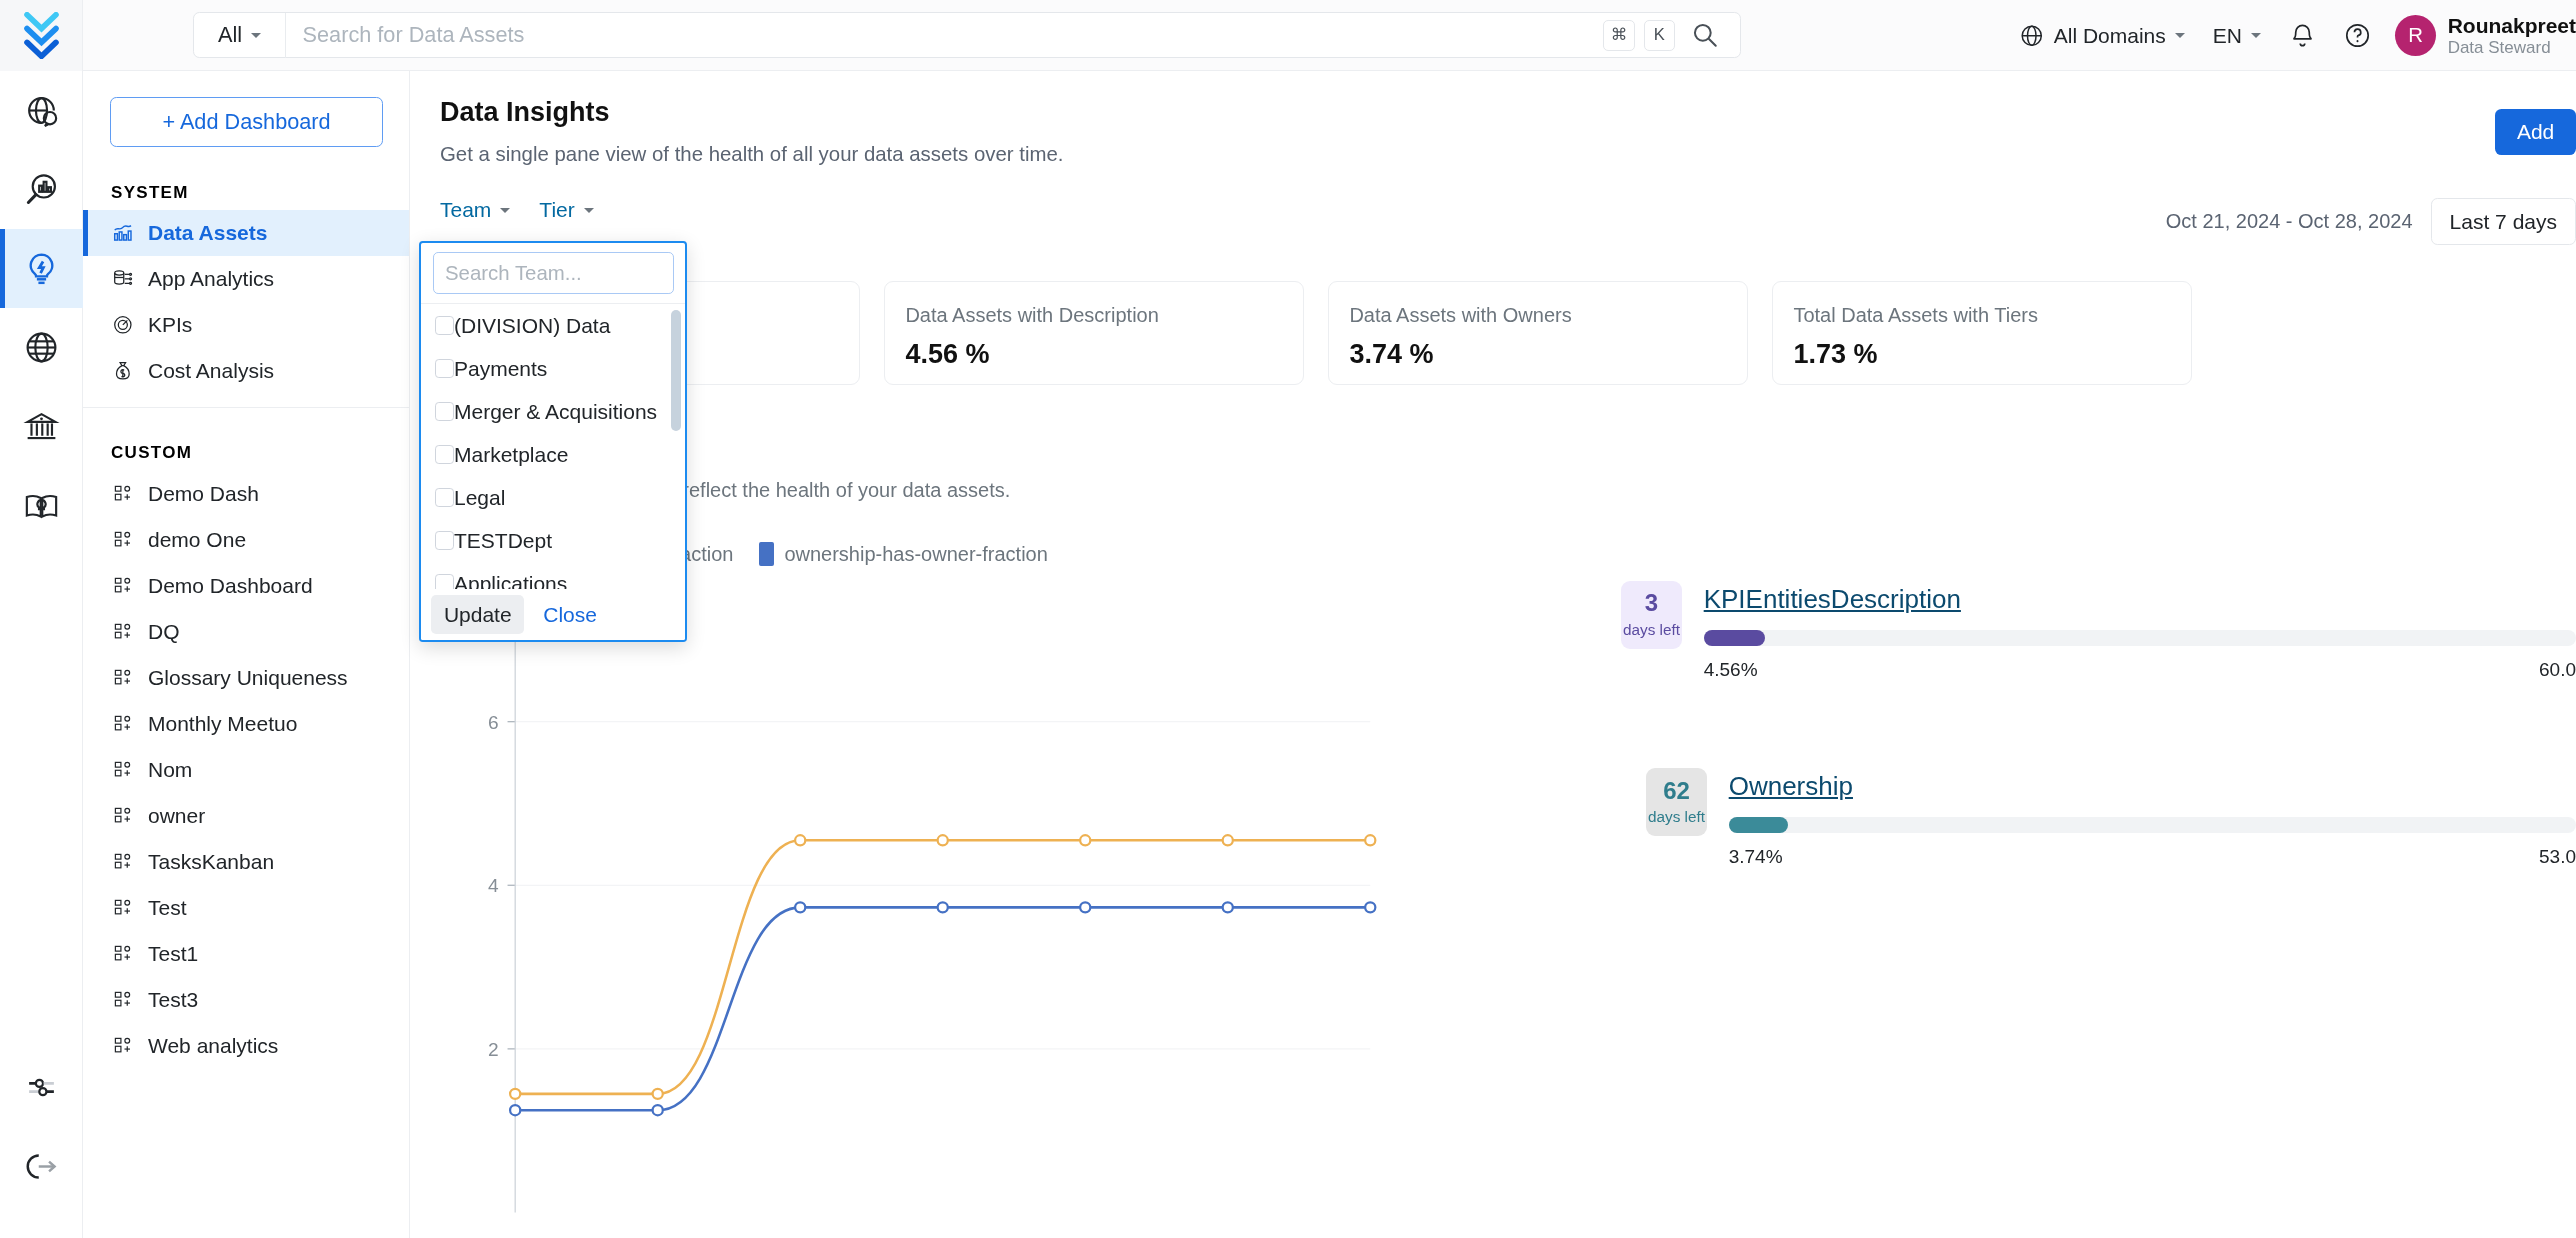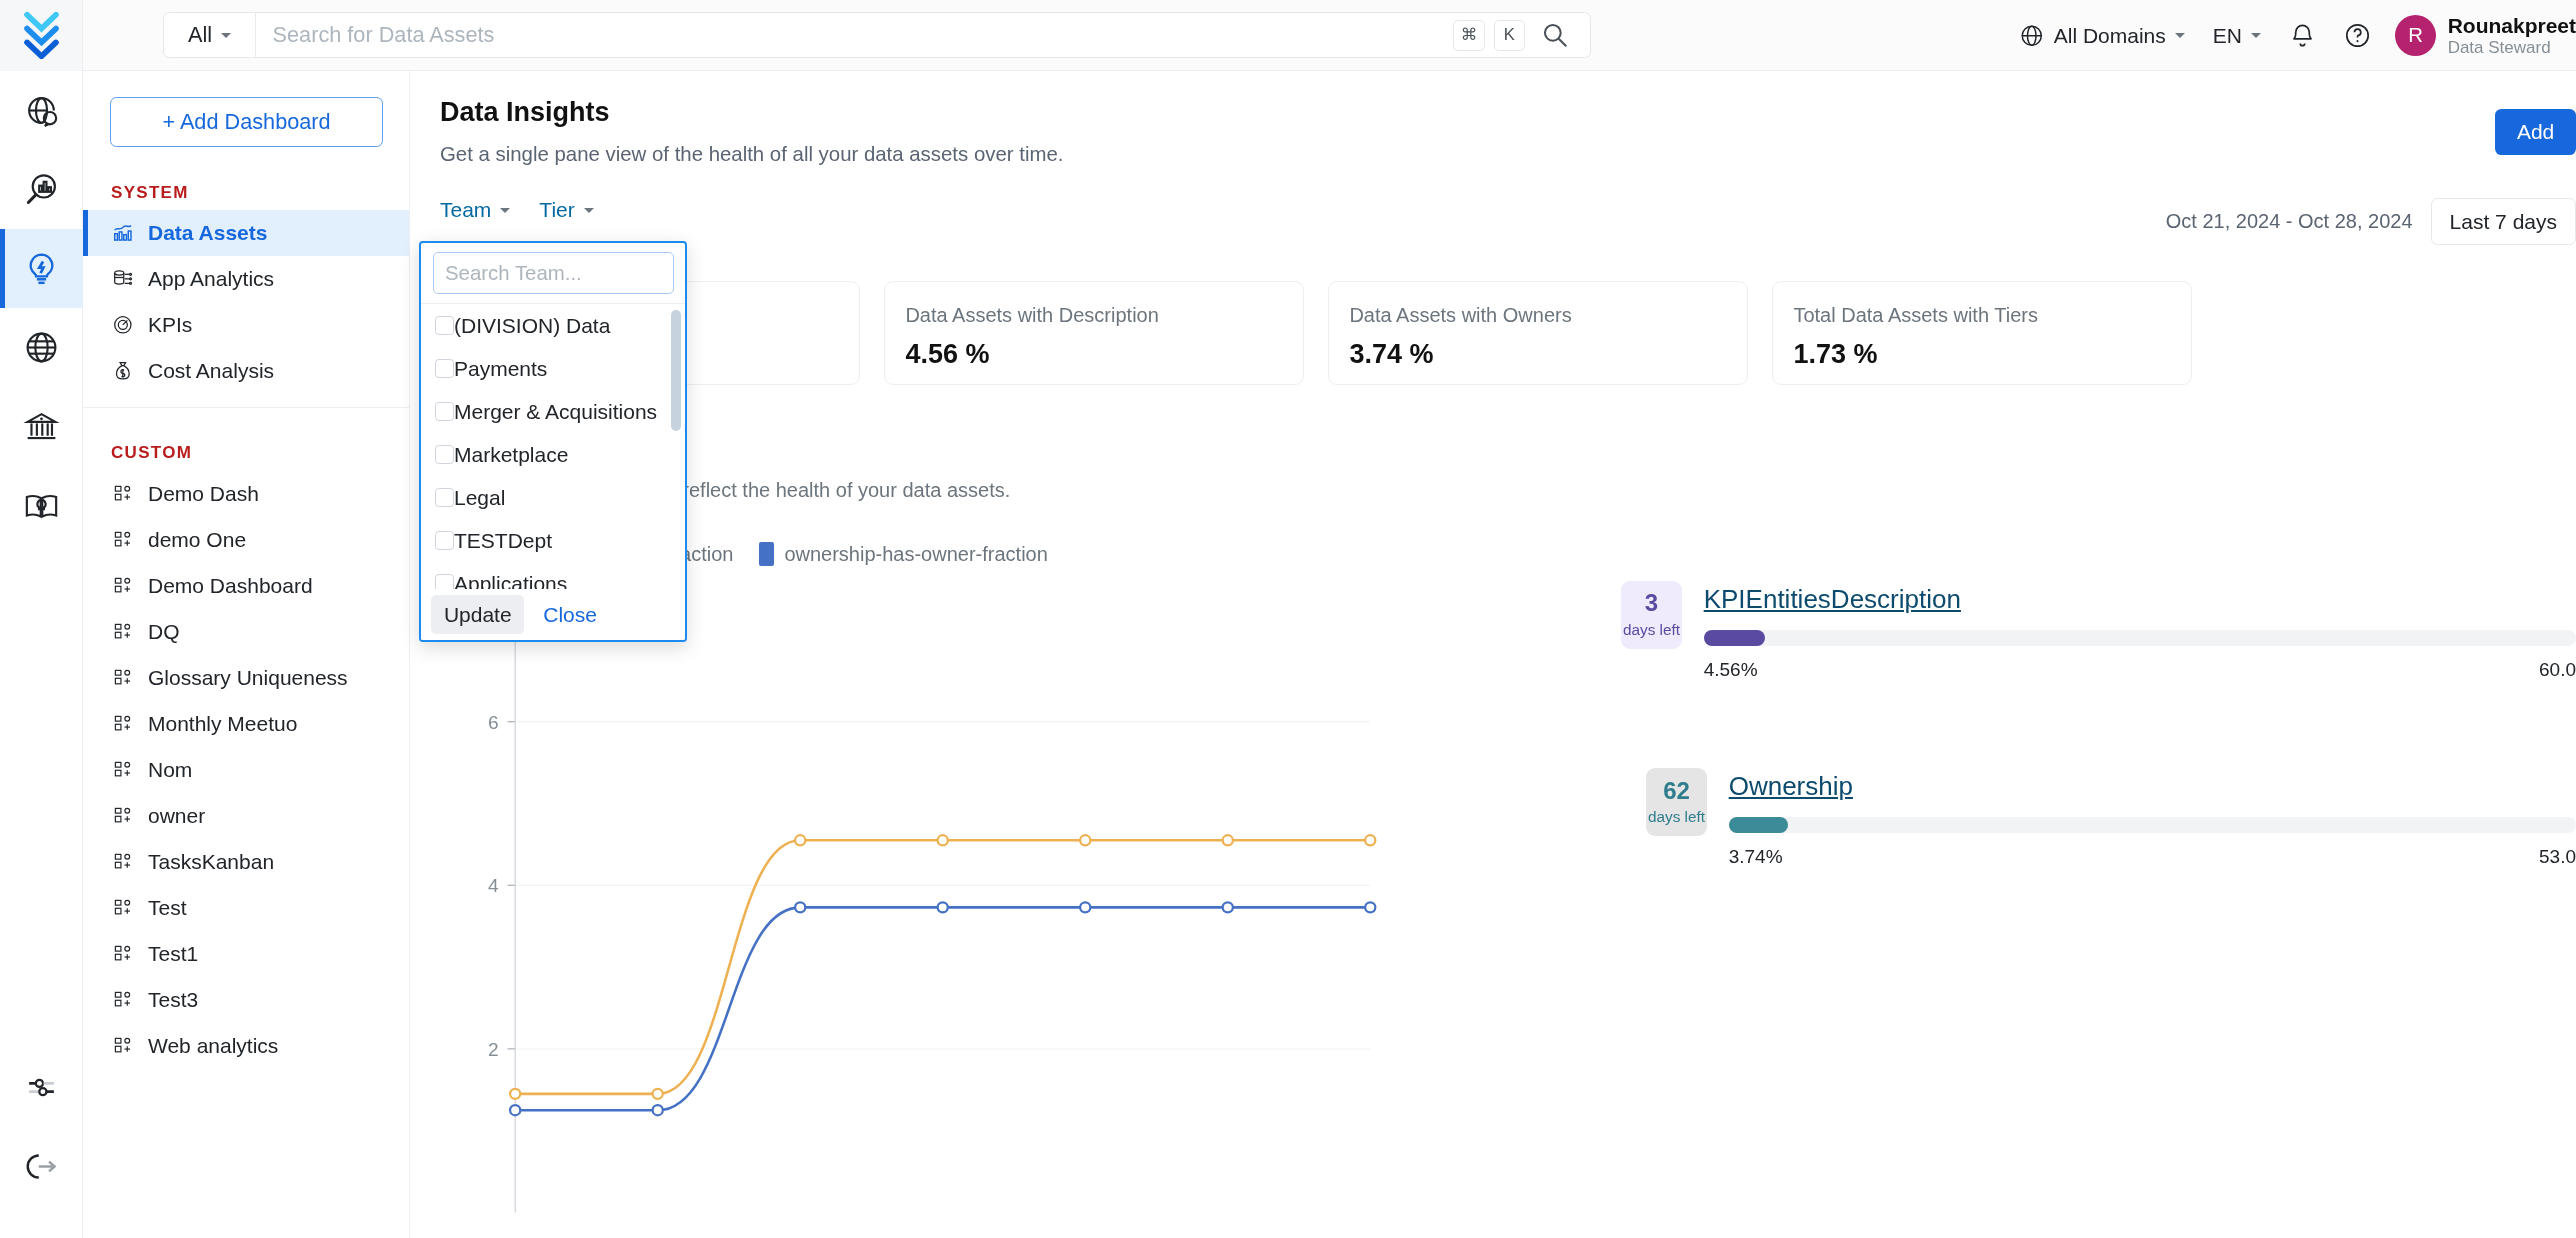--- a/index.html
+++ b/index.html
@@ -16,21 +16,21 @@
     position: absolute; left: 0; top: 0; width: 2576px; height: 71px;
     background: #fbfbfc; border-bottom: 0.6px solid #eceef1;
     display: flex; align-items: center;
   }
   .logo-rail {
     width: 83px; height: 71px; background: #f6f7f9;
     display: flex; align-items: center; justify-content: center;
     border-right: 0.6px solid #eceef1;
   }
   .searchwrap {
-    margin-left: 80px; width: 1428px; height: 46px;
+    margin-left: 110px; width: 1548px; height: 46px;
     border: 0.6px solid #e4e7eb; border-radius: 6.4px; background: #fff;
     display: flex; align-items: center;
   }
   .search-scope {
     width: 92px; height: 45px; display: flex; align-items: center;
     justify-content: center; gap: 9px; border-right: 0.6px solid #e9ecef;
     font-size: 21.7px; color: #212529; cursor: pointer;
   }
   .caret { display:inline-block; width:0;height:0;border-left:6.4px solid transparent;
     border-right:6.4px solid transparent;border-top:7px solid #6c757d; }
@@ -88,21 +88,21 @@
   }
   .add-dash {
     margin: 25.5px 27px 0 27px; height: 50px; width: 273px;
     border: 0.6px solid #5f9cf3; border-radius: 6.4px; background: #fff;
     color: #1668dc; font-size: 21.7px; cursor: pointer;
     display: flex; align-items: center; justify-content: center;
     font-family: "Liberation Sans", sans-serif;
   }
   .sec-label {
     margin: 36px 0 7.6px 28px; font-size: 17px; letter-spacing: 1.3px;
-    color: #b91c1c; font-weight: 600;
+    color: #000000; font-weight: 600;
   }
   .nav-item {
     height: 46px; display: flex; align-items: center; gap: 14px;
     padding-left: 28px; font-size: 21px; color: #212529; cursor: pointer;
     position: relative;
   }
   .nav-item.active { background: #e2f0fd; color: #1668dc; font-weight: bold; }
   .nav-item.active::before {
     content:''; position:absolute; left:0; top:0; width:4.5px; height:46px; background:#1668dc;
   }

